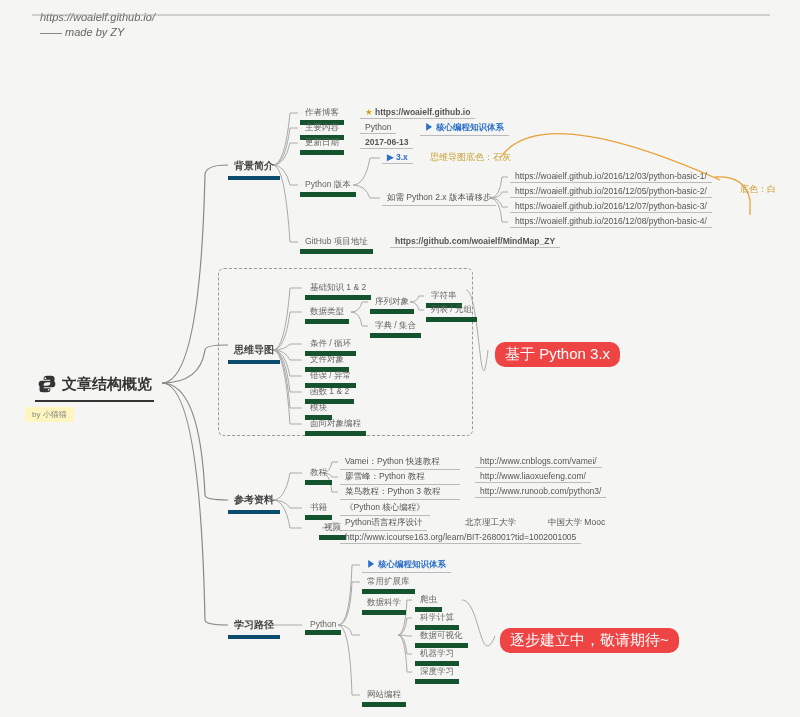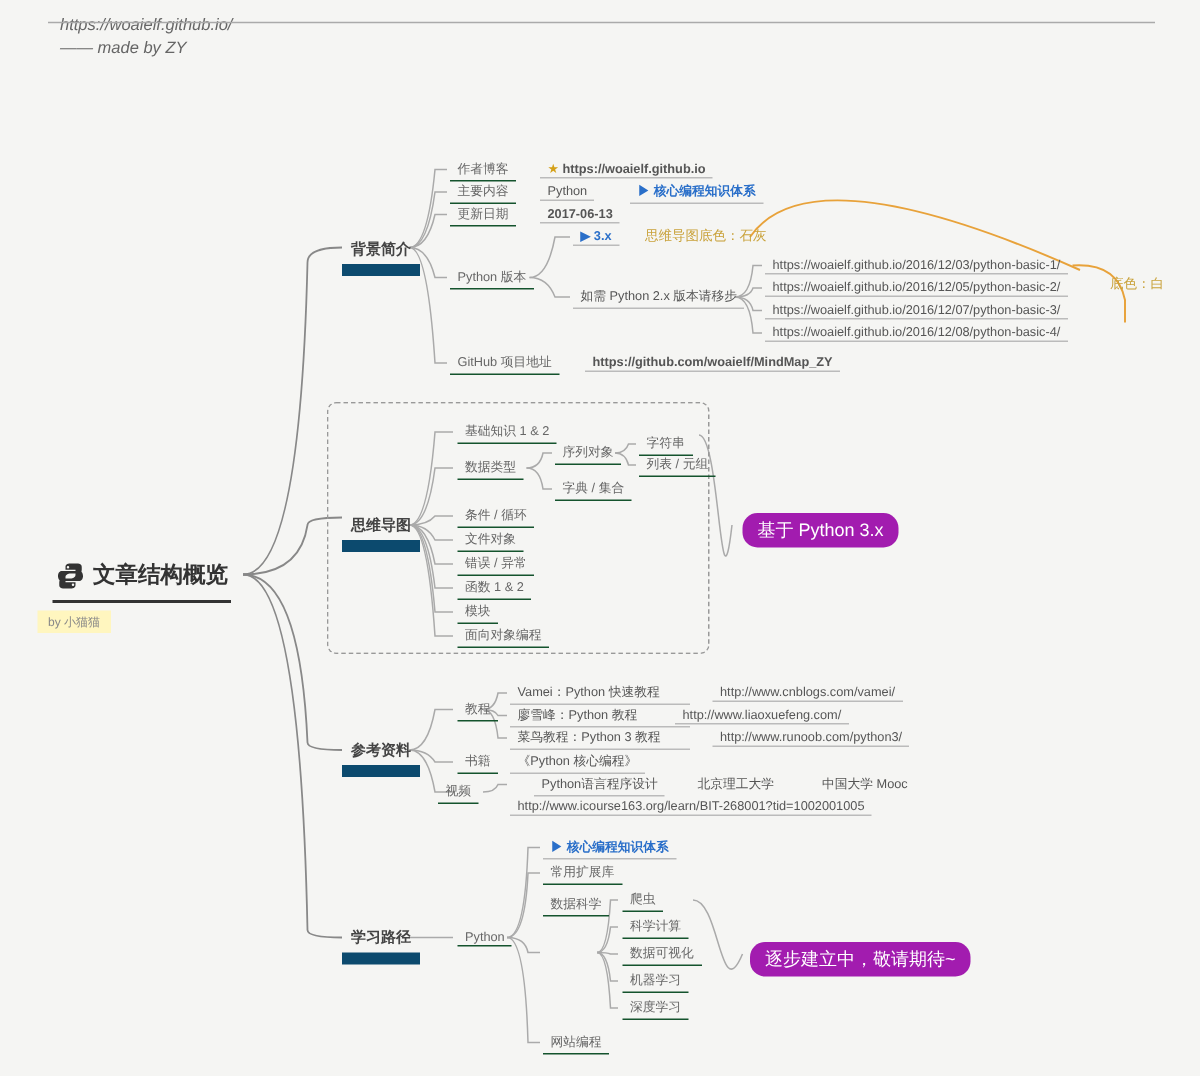--- a/index.html
+++ b/index.html
@@ -1,27 +1,27 @@
 <!DOCTYPE html>
 <html><head>
 <meta charset="utf-8">
 <style>
 *{margin:0;padding:0;box-sizing:border-box}
 body{font-family:"Microsoft YaHei",sans-serif;background:#f5f5f3;width:800px;height:717px;position:relative;font-size:9px;color:#555}
 .hdr{position:absolute;top:10px;left:40px;font-style:italic;color:#666;font-size:11px;line-height:1.4}
 .credit{position:absolute;top:407px;left:25px;background:#fff6bf;padding:2px 7px;font-size:8px;color:#888}
-.root{position:absolute;top:370px;left:35px;display:flex;align-items:flex-start;gap:5px;font-size:15px;font-weight:bold;color:#333;border-bottom:2px solid #333;padding:4px 2px 6px}
+.root{position:absolute;top:370px;left:35px;display:flex;align-items:center;gap:5px;font-size:15px;font-weight:bold;color:#333;border-bottom:2px solid #333;padding:4px 2px 6px}
 .pyicon{width:20px;height:20px;display:inline-block}
-.node{position:absolute;font-size:10px;color:#444;border-bottom:8px solid #0c4a6e;padding:3px 6px;font-weight:bold}
+.node{position:absolute;font-size:10px;color:#444;border-bottom:4px solid #0c4a6e;padding:3px 6px;font-weight:bold}
 .dashed{border:1px dashed #999;border-radius:6px}
-.sub{position:absolute;font-size:8.5px;color:#666;border-bottom:1px solid #14532d;padding:1px 5px;white-space:nowrap}
+.sub{position:absolute;font-size:8.5px;color:#666;border-bottom:5px solid #14532d;padding:1px 5px;white-space:nowrap}
 .val{position:absolute;font-size:8.5px;color:#555;border-bottom:1px solid #bbb;padding:1px 5px;white-space:nowrap}
 .flag{color:#2a6fc9;font-weight:bold}
 .star{color:#d4a017}
-.badge{position:absolute;background:#a21caf;color:#fff;border-radius:10px;padding:3px 10px;font-size:12px}
+.badge{position:absolute;background:#ef4444;color:#fff;border-radius:10px;padding:3px 10px;font-size:15px}
 .ann{position:absolute;font-size:9px;color:#c9a23a}
 svg.conn{position:absolute;top:0;left:0;pointer-events:none}
 </style>
 </head>
 <body>
 
 <div class="hdr">
   <div>https://woaielf.github.io/</div>
   <div>—— made by ZY</div>
 </div>
@@ -124,27 +124,27 @@
 <div class="sub" style="top:385px;left:305px">函数 1 &amp; 2</div>
 <div class="sub" style="top:401px;left:305px">模块</div>
 <div class="sub" style="top:417px;left:305px">面向对象编程</div>
 <div class="badge" style="top:342px;left:495px">基于 Python 3.x</div>
 
 <div class="node" style="top:490px;left:228px">参考资料</div>
 <div class="sub" style="top:466px;left:305px">教程</div>
 <div class="val" style="top:455px;left:340px;width:120px">Vamei：Python 快速教程</div>
 <div class="val" style="top:455px;left:475px">http://www.cnblogs.com/vamei/</div>
 <div class="val" style="top:470px;left:340px;width:120px">廖雪峰：Python 教程</div>
-<div class="val" style="top:470px;left:450px">http://www.liaoxuefeng.com/</div>
+<div class="val" style="top:470px;left:475px">http://www.liaoxuefeng.com/</div>
 <div class="val" style="top:485px;left:340px;width:120px">菜鸟教程：Python 3 教程</div>
 <div class="val" style="top:485px;left:475px">http://www.runoob.com/python3/</div>
 <div class="sub" style="top:501px;left:305px">书籍</div>
 <div class="val" style="top:501px;left:340px">《Python 核心编程》</div>
-<div class="sub" style="top:521px;left:292px">视频</div>
-<div class="val" style="top:516px;left:356px">Python语言程序设计</div>
+<div class="sub" style="top:521px;left:319px">视频</div>
+<div class="val" style="top:516px;left:340px">Python语言程序设计</div>
 <div class="val" style="top:516px;left:460px;border:none">北京理工大学</div>
 <div class="val" style="top:516px;left:543px;border:none">中国大学 Mooc</div>
 <div class="val" style="top:531px;left:340px">http://www.icourse163.org/learn/BIT-268001?tid=1002001005</div>
 
 <div class="node" style="top:615px;left:228px">学习路径</div>
 <div class="sub" style="top:618px;left:305px">Python</div>
 <div class="val flag" style="top:558px;left:362px">▶ <span>核心编程知识体系</span></div>
 <div class="sub" style="top:575px;left:362px">常用扩展库</div>
 <div class="sub" style="top:596px;left:362px">数据科学</div>
 <div class="sub" style="top:593px;left:415px">爬虫</div>

